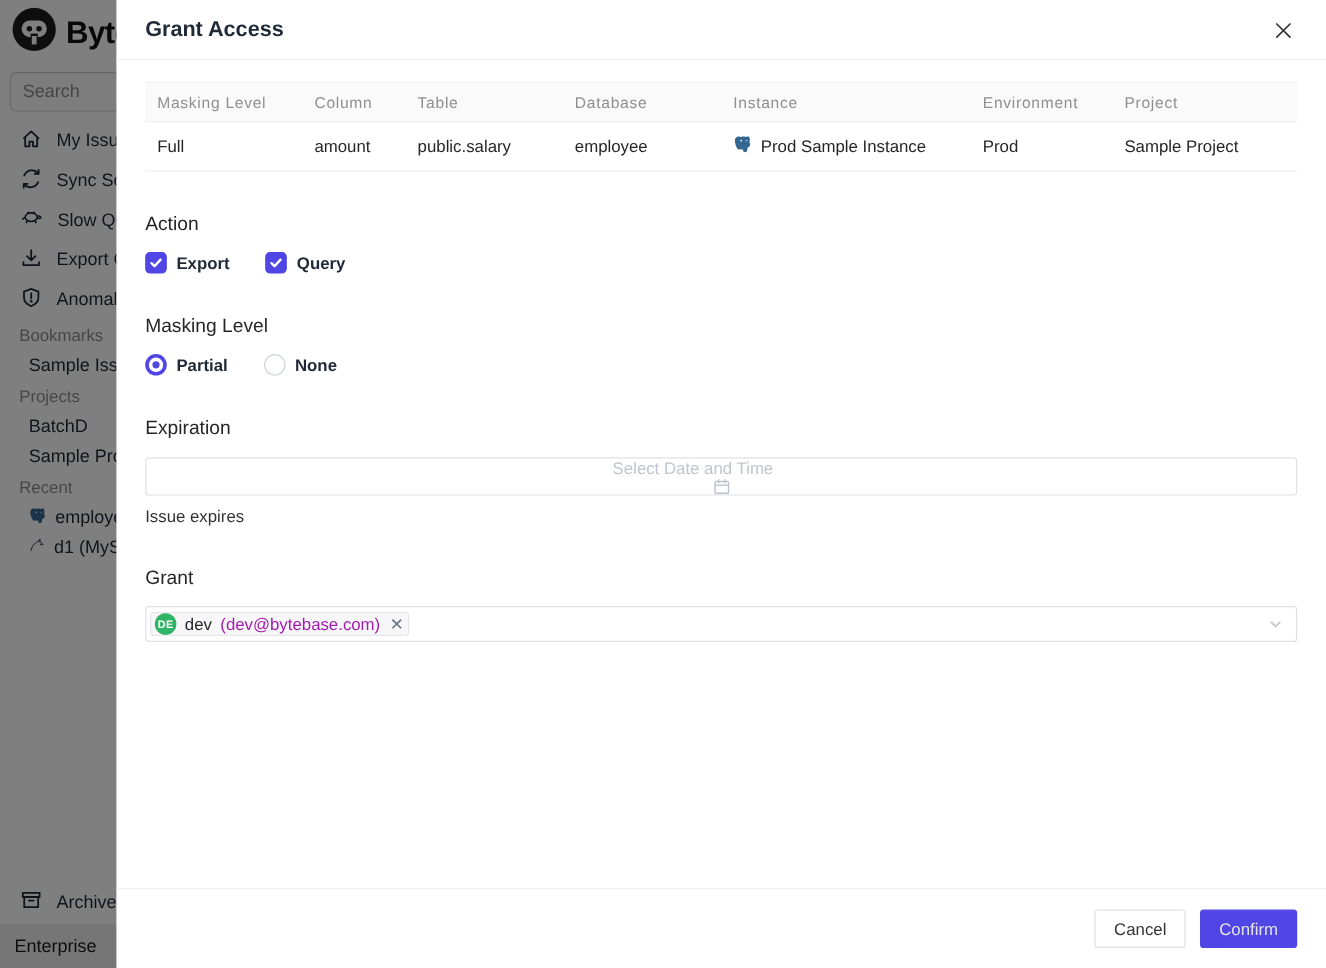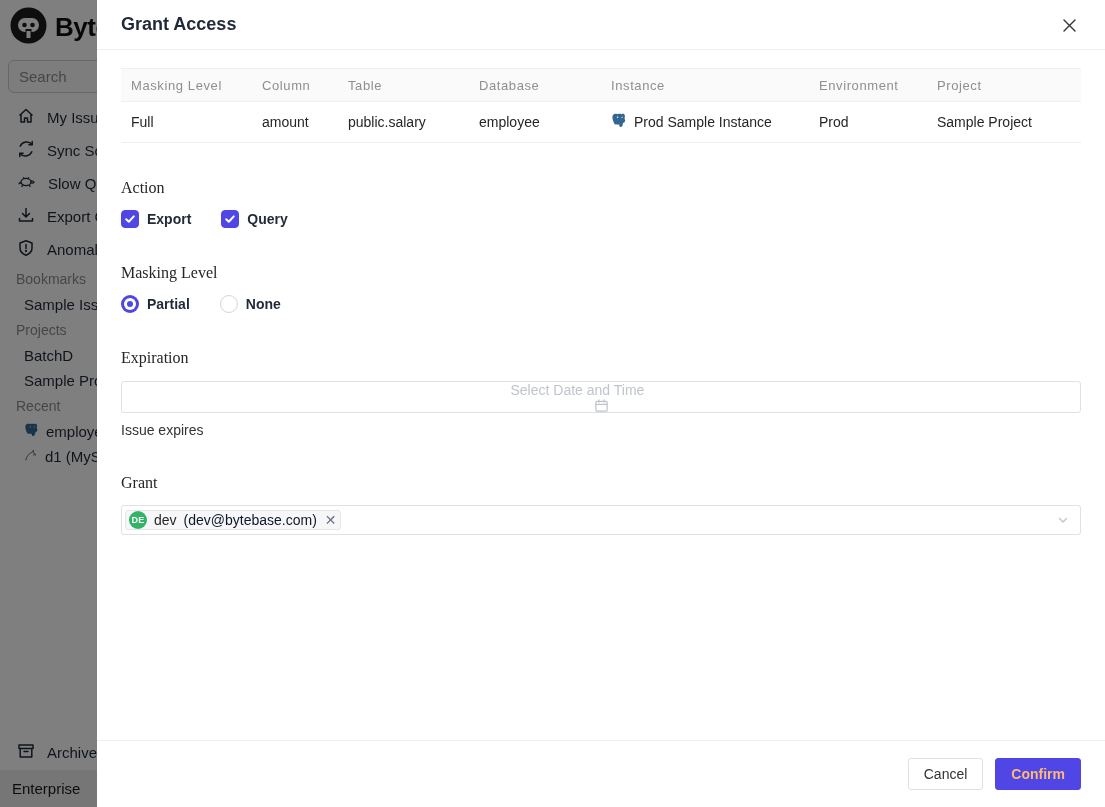--- a/index.html
+++ b/index.html
@@ -35,21 +35,21 @@
   
   .grant-table { margin-top:18px; border-top:1px solid #efefef; }
   .t-row { display:grid; grid-template-columns:131px 86px 131px 132px 208px 118px 1fr; }
   .t-head { background:#fafafa; border-bottom:1px solid #efefef; }
   .t-head .t-cell { height:32px; font-size:13px; color:#8f8f8f; letter-spacing:0.6px; }
   .t-data { border-bottom:1px solid #efefef; }
   .t-data .t-cell { height:40px; font-size:14px; color:#262626; }
   .t-cell { display:flex; align-items:center; padding-left:10px; white-space:nowrap; overflow:hidden; }
   .cell-with-icon { gap:6px; }
 
-  .section-heading { margin-top:36px; font-size:16px; font-weight:400; color:#262626;font-family:Liberation Serif, serif; }
+  .section-heading { margin-top:36px; font-size:16px; font-weight:400; color:#262626; }
 
   .option-row { margin-top:13px; display:flex; align-items:center; gap:30px; }
   .opt { display:flex; align-items:center; gap:8px; cursor:pointer; font-size:14px; font-weight:600; color:#1f2937; }
 
   .checkbox { width:18px; height:18px; border-radius:4px; border:1px solid #d0d5dd; background:#fff; display:flex; align-items:center; justify-content:center; }
   .checkbox.checked { background:#4f46e5; border-color:#4f46e5; }
 
   .radio { width:18px; height:18px; border-radius:50%; border:1px solid #d0d5dd; background:#fff; position:relative; }
   .radio.selected { border:none; background:#4f46e5; }
   .radio.selected::after { content:""; position:absolute; inset:3px; background:#fff; border-radius:50%; }
@@ -57,29 +57,29 @@
 
   .date-input { margin-top:14px; height:32px; border:1px solid #e0e0e6; border-radius:3px; display:flex; align-items:center; padding:0 12px;flex-direction:column; }
   .date-input input { border:none; outline:none; flex:1; font-size:14px; font-family:inherit; color:#333; background:transparent; }
   .date-input input::placeholder { color:#c0c4cc; }
   .hint-text { margin-top:9px; font-size:14px; color:#333; }
 
   .user-select { margin-top:13px; height:30px; border:1px solid #e0e0e6; border-radius:3px; display:flex; align-items:center; padding:0 10px 0 3px; }
   .user-tag { display:inline-flex; align-items:center; gap:7px; height:20px; padding:0 3px 0 3px; background:#f7f7fa; border:1px solid #e6e6eb; border-radius:3px; font-size:14px; }
   .avatar { width:18px; height:18px; border-radius:50%; background:#30b566; color:#fff; font-size:9px; font-weight:700; display:flex; align-items:center; justify-content:center; letter-spacing:0.2px; }
   .user-name { color:#262626; }
-  .user-email { color:#0f172a; }
+  .user-email { color:#a21caf; }
   .tag-remove { background:none; border:none; cursor:pointer; color:#6b7280; font-size:14px; line-height:1; padding:0 0 0 1px; }
   .select-caret { margin-left:auto; display:flex; align-items:center; }
 
   
   .modal-footer { flex:0 0 auto; height:67px; border-top:1px solid #f0f0f0; display:flex; align-items:center; justify-content:flex-end; gap:12px; padding:0 24px; }
   .btn { height:32px; padding:0 15px; border-radius:3px; font-size:14px; font-family:inherit; cursor:pointer; }
   .btn-cancel { background:#fff; border:1px solid #e0e0e6; color:#333; }
-  .btn-confirm { background:#4f46e5; border:1px solid #4f46e5; color:#fdba74; font-weight:700; }
+  .btn-confirm { background:#4f46e5; border:1px solid #4f46e5; color:#e5e5e5; font-weight:400; }
 </style>
 </head>
 <body>
 
 <div class="sidebar">
   <div class="brand-row">
     <span>
       <svg width="37" height="37" viewBox="0 0 37 37">
         <circle cx="18.5" cy="18.5" r="18" fill="#1c1c1c"></circle>
         <rect x="8" y="11" width="21" height="14" rx="7" fill="#fff"></rect>

